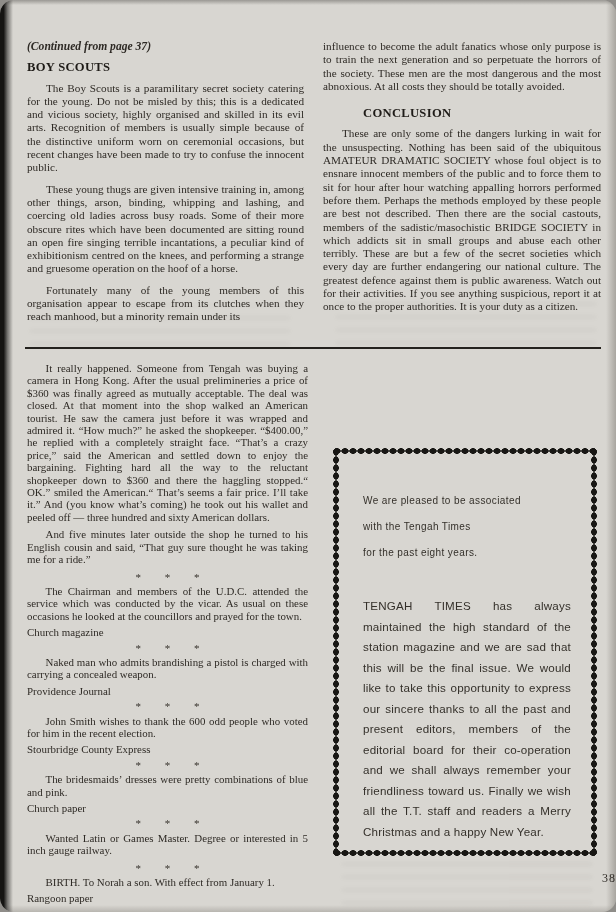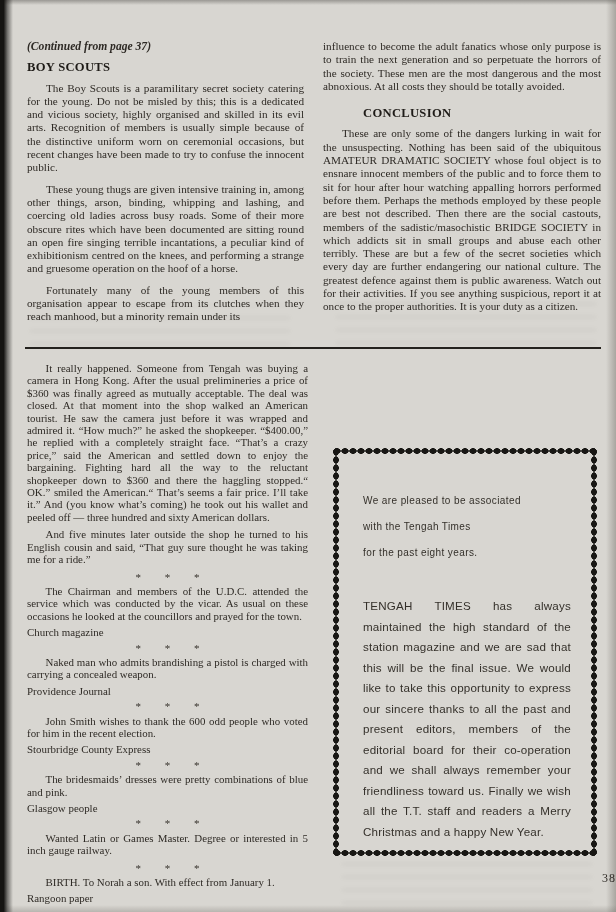--- a/index.html
+++ b/index.html
@@ -1,20 +1,21 @@
 <!DOCTYPE html>
 <html><head>
 <meta charset="utf-8">
 <style>
   html,body{margin:0;padding:0;background:#8f8d89;}
   .page{
     position:relative;width:616px;height:912px;overflow:hidden;
     background:#d8d6d1;
     font-family:"Liberation Serif","DejaVu Serif",serif;
     color:#2e2a25;
+    border-radius:14px;
   }
   
   .edge-left{position:absolute;left:0;top:0;bottom:0;width:13px;
     background:linear-gradient(90deg,#151412 0%,#151412 28%,rgba(21,20,18,.5) 58%,rgba(21,20,18,0) 100%);}
   .edge-right{position:absolute;right:0;top:0;bottom:0;width:10px;
     background:linear-gradient(270deg,rgba(110,106,99,.45),rgba(110,106,99,0));}
   .edge-top{position:absolute;left:0;right:0;top:0;height:5px;
     background:linear-gradient(180deg,rgba(40,38,34,.35),rgba(40,38,34,0));}
   .edge-bottom{position:absolute;left:0;right:0;bottom:0;height:7px;
     background:linear-gradient(0deg,rgba(110,106,99,.3),rgba(110,106,99,0));}
@@ -101,21 +102,21 @@
     <div class="sep">* * *</div>
     <p class="ind">Naked man who admits brandishing a pistol is charged with carrying a concealed weapon.</p>
     <div class="attr">Providence Journal</div>
 
     <div class="sep">* * *</div>
     <p class="ind">John Smith wishes to thank the 600 odd people who voted for him in the recent election.</p>
     <div class="attr">Stourbridge County Express</div>
 
     <div class="sep">* * *</div>
     <p class="ind">The bridesmaids’ dresses were pretty combinations of blue and pink.</p>
-    <div class="attr">Glasgow people</div>
+    <div class="attr">Church paper</div>
 
     <div class="sep">* * *</div>
     <p class="ind">Wanted Latin or Games Master.  Degree or interested in 5 inch gauge railway.</p>
 
     <div class="sep">* * *</div>
     <p class="ind">BIRTH.  To Norah a son.  With effect from January 1.</p>
     <div class="attr">Rangoon paper</div>
   </div>
 
   <div class="ad-box">

